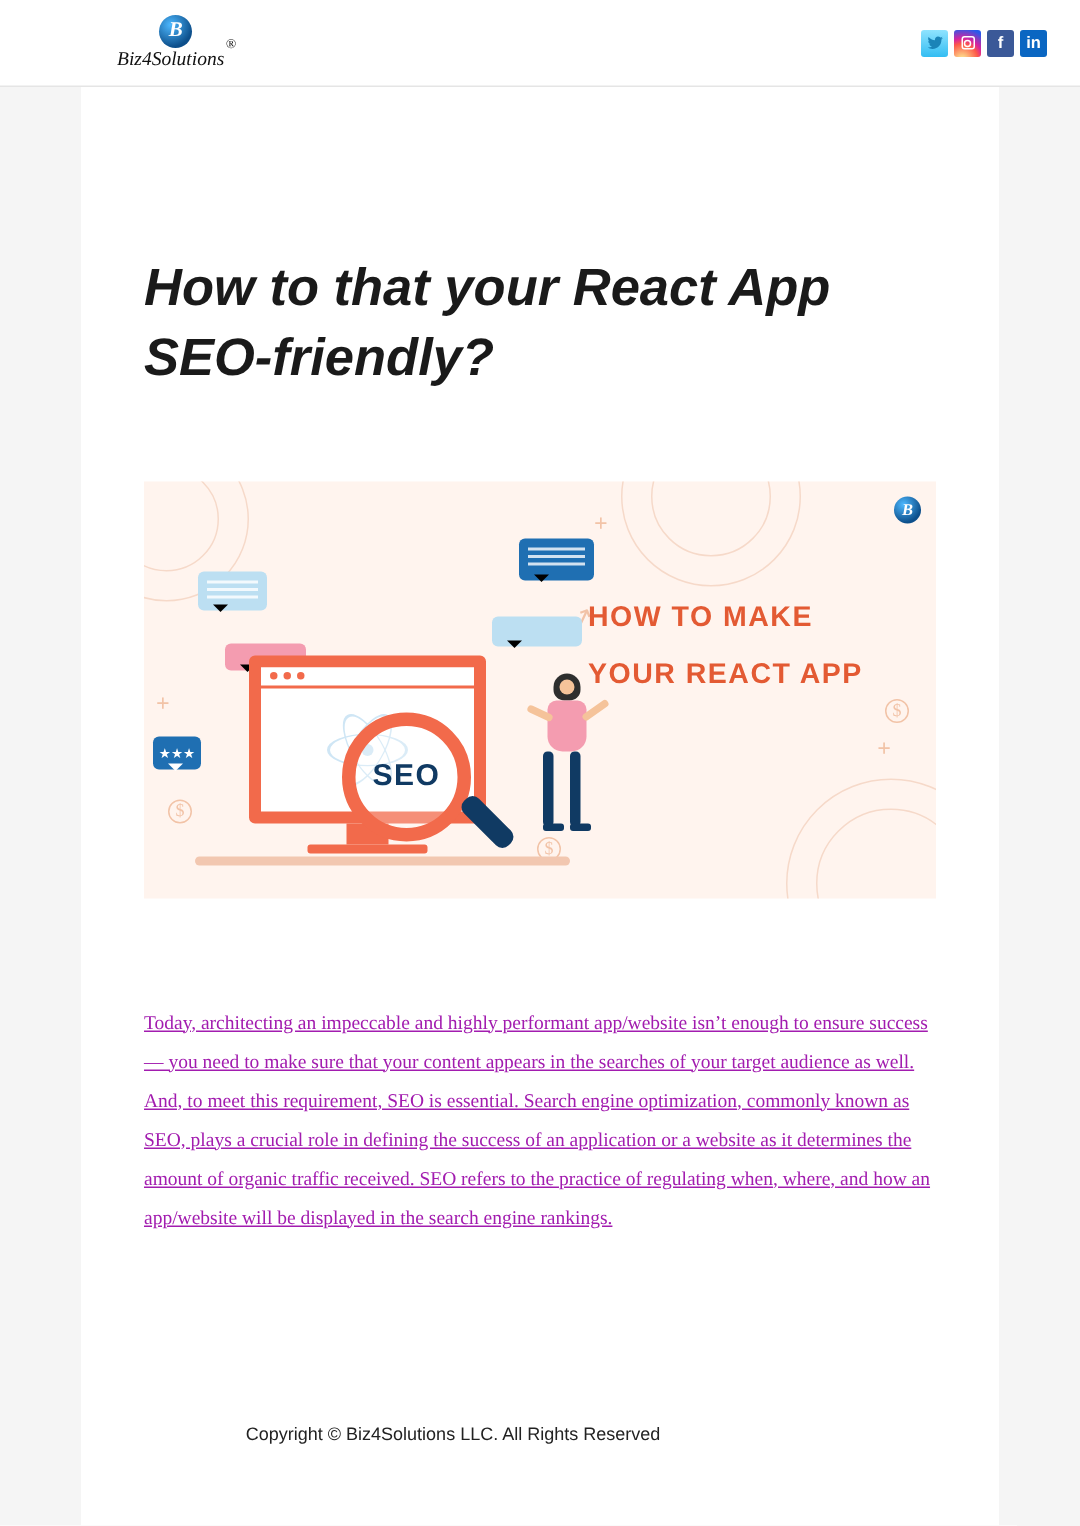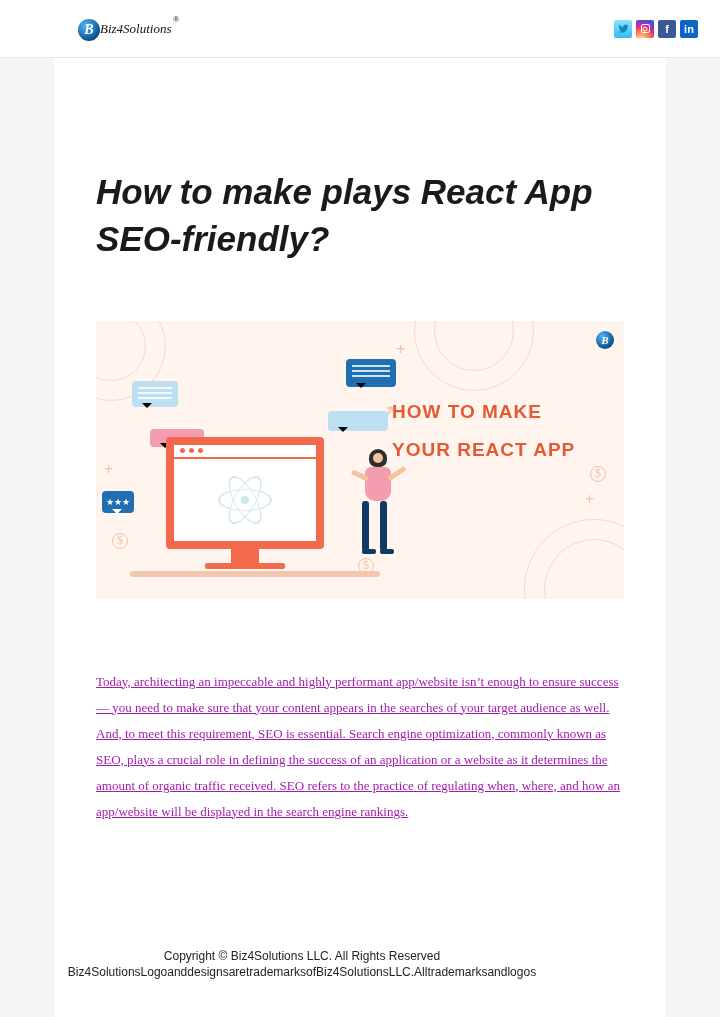--- a/index.html
+++ b/index.html
@@ -15,21 +15,21 @@
     height: 58px;
     width: 100%;
     border-bottom: 1px solid #e5e5e5;
     display: flex;
     justify-content: space-between;
     align-items: center;
     padding: 0 22px 0 78px;
   }
   .logo {
     display: flex;
-    flex-direction: row;
+    flex-direction: column;
     align-items: center;
     position: relative;
   }
   .logo-circle {
     width: 22px; height: 22px;
     border-radius: 50%;
     background: radial-gradient(circle at 35% 30%, #4db8ff, #0d4f8b 70%);
     position: relative;
     overflow: hidden;
     margin-bottom: -2px;
@@ -214,21 +214,21 @@
       <a class="social-icon ig">
           <span class="ig-inner"></span>
         </a>
       <a class="social-icon fb">f</a>
       <a class="social-icon li">in</a>
     </div>
   </div>
 
   <div class="page">
 
-    <h1 class="title">How to make plays React App SEO-friendly?</h1>
+    <h1 class="title">How to that your React App SEO-friendly?</h1>
 
     <div class="hero">
       <div class="bg-circle c1"></div>
         <div class="bg-circle c11"></div>
       <div class="bg-circle c2"></div>
         <div class="bg-circle c22"></div>
       <div class="bg-circle c3"></div>
         <div class="bg-circle c33"></div>
       <span class="bg-plus p1">+</span>
         <span class="bg-plus p2">+</span>
@@ -272,20 +272,26 @@
                 <div class="orbit o2"></div>
                 <div class="orbit o3"></div>
               <div class="nucleus"></div>
             </div>
           </div>
         </div>
         <div class="stand"></div>
           <div class="base"></div>
       </div>
 
+      <div class="magnifier">
+        <div class="mag-ring">
+            <span class="seo-text">SEO</span>
+          </div>
+        <div class="mag-handle"></div>
+      </div>
 
       <div class="woman">
         <div class="w-head">
             <div class="w-face"></div>
           </div>
         <div class="w-body">
             <div class="w-arm-l"></div>
             <div class="w-arm-r"></div>
           </div>
         <div class="w-legs">
@@ -305,16 +311,15 @@
         <div>YOUR REACT APP</div>
       </div>
     </div>
 
     <p class="body-text">Today, architecting an impeccable and highly performant app/website isn’t enough to ensure success — you need to make sure that your content appears in the searches of your target audience as well. And, to meet this requirement, SEO is essential. Search engine optimization, commonly known as SEO, plays a crucial role in defining the success of an application or a website as it determines the amount of organic traffic received. SEO refers to the practice of regulating when, where, and how an app/website will be displayed in the search engine rankings.</p>
 
   </div>
 
   <div class="footer">
     <div>Copyright © Biz4Solutions LLC. All Rights Reserved</div>
-    <div>Biz4SolutionsLogoanddesignsaretrademarksofBiz4SolutionsLLC.Alltrademarksandlogos</div>
   </div>
 
 </div>
 
 </body></html>

